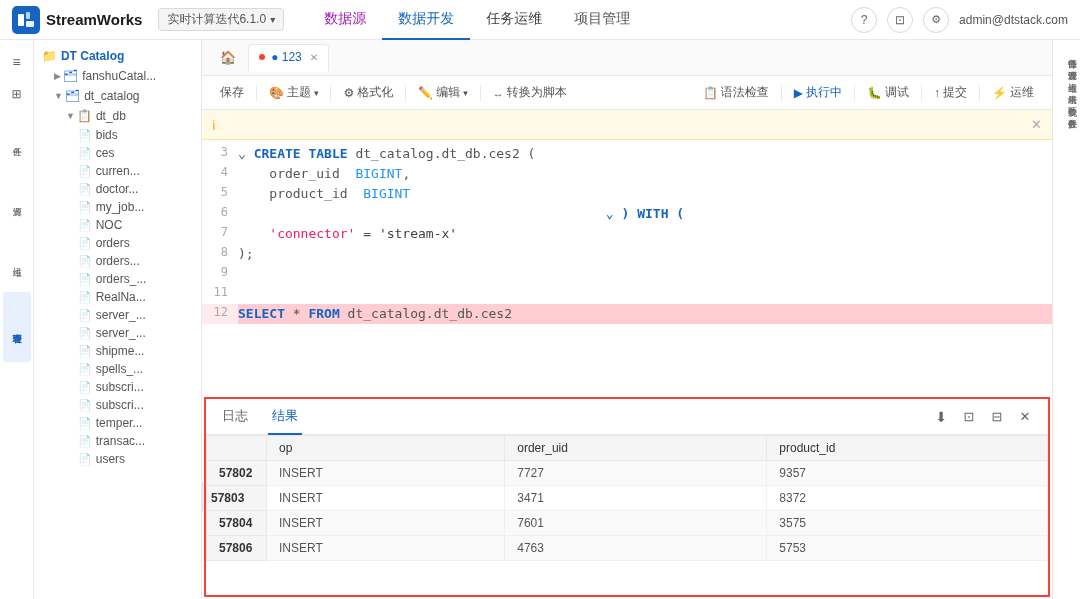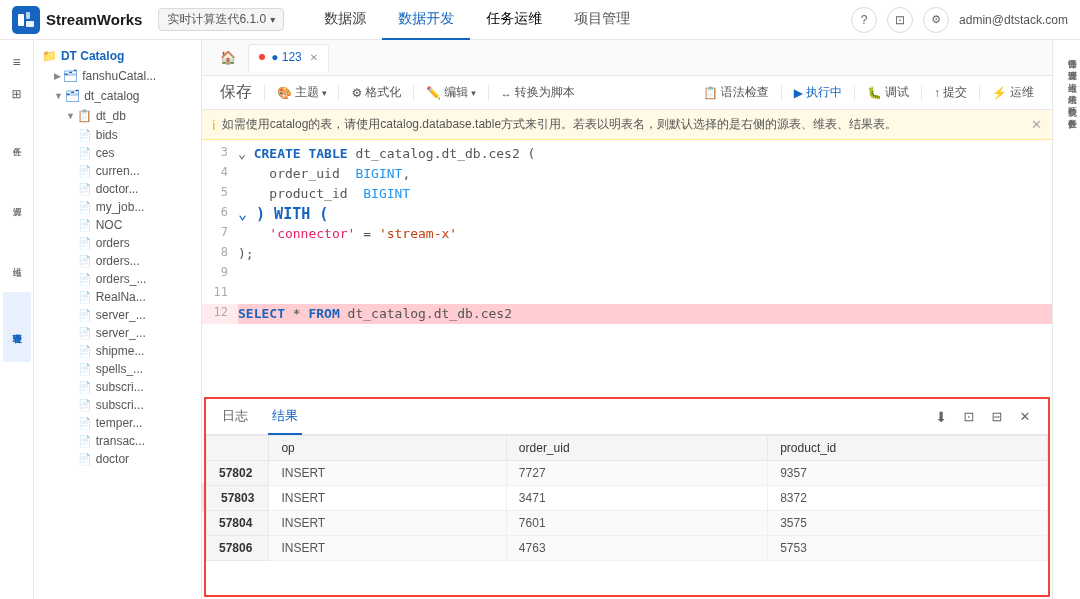--- a/index.html
+++ b/index.html
@@ -26,27 +26,27 @@
         <rect x="9" y="10" width="8" height="6" rx="1" fill="#fff" opacity="0.9"></rect>
       </svg>
     </div>
     <span style="font-size:15px;font-weight:bold;color:#1a1a1a;">StreamWorks</span>
   </div>
   <div style="display:flex;align-items:center;gap:4px;background:#f5f5f5;border:1px solid #d9d9d9;border-radius:4px;padding:2px 8px;font-size:12px;color:#555;cursor:pointer;margin-right:24px;">
     <span>实时计算迭代6.1.0</span>
     <span style="font-size:10px;">▾</span>
   </div>
   <div style="display:flex;align-items:center;flex:1;">
-    <div style="padding:0 16px;height:40px;display:flex;align-items:center;font-size:14px;color:#404040;cursor:pointer;border-bottom:2px solid transparent;">
+    <div style="padding:0 16px;height:40px;display:flex;align-items:center;font-size:14px;color:#a21caf;cursor:pointer;border-bottom:2px solid transparent;">
       <span>数据源</span>
     </div>
     <div style="padding:0 16px;height:40px;display:flex;align-items:center;font-size:14px;color:#1565c0;cursor:pointer;border-bottom:2px solid #1565c0;font-weight:500;">
       <span>数据开发</span>
     </div>
-    <div style="padding:0 16px;height:40px;display:flex;align-items:center;font-size:14px;color:#000000;cursor:pointer;border-bottom:2px solid transparent;">
+    <div style="padding:0 16px;height:40px;display:flex;align-items:center;font-size:14px;color:#404040;cursor:pointer;border-bottom:2px solid transparent;">
       <span>任务运维</span>
     </div>
     <div style="padding:0 16px;height:46px;display:flex;align-items:center;font-size:14px;color:#555;cursor:pointer;border-bottom:2px solid transparent;">
       <span>项目管理</span>
     </div>
   </div>
   <div style="display:flex;align-items:center;gap:10px;margin-left:auto;">
     <div style="width:26px;height:26px;display:flex;align-items:center;justify-content:center;cursor:pointer;color:#666;border-radius:50%;border:1px solid #d9d9d9;font-size:12px;">?</div>
     <div style="width:26px;height:26px;display:flex;align-items:center;justify-content:center;cursor:pointer;color:#666;border-radius:50%;border:1px solid #d9d9d9;font-size:12px;">⊡</div>
     <div style="width:26px;height:26px;display:flex;align-items:center;justify-content:center;cursor:pointer;color:#666;border-radius:50%;border:1px solid #d9d9d9;font-size:11px;">⚙</div>
@@ -156,37 +156,37 @@
     <div style="display:flex;align-items:center;padding:2px 8px 2px 44px;cursor:pointer;font-size:12px;color:#555;">
       <span style="margin-right:4px;color:#888;font-size:11px;">📄</span>
       <span>temper...</span>
     </div>
     <div style="display:flex;align-items:center;padding:2px 8px 2px 44px;cursor:pointer;font-size:12px;color:#555;">
       <span style="margin-right:4px;color:#888;font-size:11px;">📄</span>
       <span>transac...</span>
     </div>
     <div style="display:flex;align-items:center;padding:2px 8px 2px 44px;cursor:pointer;font-size:12px;color:#555;">
       <span style="margin-right:4px;color:#888;font-size:11px;">📄</span>
-      <span>doctor</span>
+      <span>users</span>
     </div>
   </div>
 
   <div style="flex:1;display:flex;flex-direction:column;background:#fff;overflow:hidden;">
 
     <div style="display:flex;align-items:center;height:36px;background:#fafafa;border-bottom:1px solid #e8e8e8;padding:0 8px;gap:2px;">
       <div style="display:flex;align-items:center;padding:0 10px;height:28px;cursor:pointer;font-size:13px;color:#555;">🏠</div>
       <div style="display:flex;align-items:center;gap:6px;padding:0 10px;height:28px;border-radius:4px 4px 0 0;cursor:pointer;font-size:12px;color:#1565c0;background:#fff;border:1px solid #e8e8e8;border-bottom:2px solid #fff;">
         <span style="width:6px;height:6px;border-radius:50%;background:#f44336;"></span>
         <span>● 123</span>
         <span style="font-size:10px;color:#999;cursor:pointer;margin-left:2px;">✕</span>
       </div>
     </div>
 
     <div style="display:flex;align-items:center;height:34px;background:#fff;border-bottom:1px solid #e8e8e8;padding:0 10px;gap:2px;">
-      <button style="display:flex;align-items:center;gap:3px;padding:0 8px;height:26px;border:none;background:transparent;cursor:pointer;font-size:16px;color:#555;border-radius:3px;">保存</button>
+      <button style="display:flex;align-items:center;gap:3px;padding:0 8px;height:26px;border:none;background:transparent;cursor:pointer;font-size:12px;color:#555;border-radius:3px;">保存</button>
       <div style="width:1px;height:16px;background:#e8e8e8;margin:0 2px;"></div>
       <button style="display:flex;align-items:center;gap:3px;padding:0 8px;height:26px;border:none;background:transparent;cursor:pointer;font-size:12px;color:#555;border-radius:3px;">
         <span style="font-size:12px;">🎨</span>
         <span>主题</span>
         <span style="font-size:9px;">▾</span>
       </button>
       <div style="width:1px;height:16px;background:#e8e8e8;margin:0 2px;"></div>
       <button style="display:flex;align-items:center;gap:3px;padding:0 8px;height:26px;border:none;background:transparent;cursor:pointer;font-size:12px;color:#555;border-radius:3px;">
         <span style="font-size:12px;">⚙</span>
         <span>格式化</span>
@@ -225,45 +225,44 @@
         <div style="width:1px;height:16px;background:#e8e8e8;margin:0 2px;"></div>
         <button style="display:flex;align-items:center;gap:3px;padding:0 8px;height:26px;border:none;background:transparent;cursor:pointer;font-size:12px;color:#555;border-radius:3px;">
           <span>⚡</span>
           <span>运维</span>
         </button>
       </div>
     </div>
 
     <div style="display:flex;align-items:center;padding:5px 10px;background:#fff9e6;border-bottom:1px solid #ffe58f;font-size:12px;color:#555;gap:6px;">
       <span style="color:#faad14;font-size:14px;">ℹ</span>
-      <span>如需使用catalog的表，请使用catalog.database.table方式来引用。若表以明表名，则默认选择的是右侧的源表、维表、结果表。</span>
       <span style="margin-left:auto;color:#aaa;cursor:pointer;font-size:13px;">✕</span>
     </div>
 
     <div style="flex:1;overflow-y:auto;background:#fff;padding:4px 0;font-family:Consolas,Monaco,monospace;font-size:13px;min-height:0;">
 
       <div style="display:flex;align-items:flex-start;min-height:20px;">
         <span style="width:36px;text-align:right;padding-right:10px;color:#aaa;font-size:12px;user-select:none;padding-top:1px;flex-shrink:0;">3</span>
         <span style="flex:1;white-space:pre;font-size:13px;line-height:20px;"><span style="color:#555;">⌄ </span><span style="color:#1565c0;font-weight:bold;">CREATE TABLE </span><span style="color:#555;">dt_catalog.dt_db.ces2 (</span></span>
       </div>
       <div style="display:flex;align-items:flex-start;min-height:20px;">
         <span style="width:36px;text-align:right;padding-right:10px;color:#aaa;font-size:12px;user-select:none;padding-top:1px;flex-shrink:0;">4</span>
         <span style="flex:1;white-space:pre;font-size:13px;line-height:20px;"><span style="color:#555;">    order_uid  </span><span style="color:#2196f3;">BIGINT</span><span style="color:#555;">,</span></span>
       </div>
       <div style="display:flex;align-items:flex-start;min-height:20px;">
         <span style="width:36px;text-align:right;padding-right:10px;color:#aaa;font-size:12px;user-select:none;padding-top:1px;flex-shrink:0;">5</span>
         <span style="flex:1;white-space:pre;font-size:13px;line-height:20px;"><span style="color:#555;">    product_id  </span><span style="color:#2196f3;">BIGINT</span></span>
       </div>
       <div style="display:flex;align-items:flex-start;min-height:20px;">
         <span style="width:36px;text-align:right;padding-right:10px;color:#aaa;font-size:12px;user-select:none;padding-top:1px;flex-shrink:0;">6</span>
-        <span style="flex:1;white-space:pre;font-size:15px;line-height:20px;"><span style="color:#1565c0;font-weight:bold;">⌄ ) WITH (</span></span>
+        <span style="flex:1;white-space:pre;font-size:13px;line-height:20px;text-align:center;"><span style="color:#1565c0;font-weight:bold;">⌄ ) WITH (</span></span>
       </div>
       <div style="display:flex;align-items:flex-start;min-height:20px;">
         <span style="width:36px;text-align:right;padding-right:10px;color:#aaa;font-size:12px;user-select:none;padding-top:1px;flex-shrink:0;">7</span>
-        <span style="flex:1;white-space:pre;font-size:13px;line-height:20px;"><span style="color:#555;">    </span><span style="color:#e91e63;">'connector'</span><span style="color:#555;"> = </span><span style="color:#c2410c;">'stream-x'</span></span>
+        <span style="flex:1;white-space:pre;font-size:13px;line-height:20px;"><span style="color:#555;">    </span><span style="color:#e91e63;">'connector'</span><span style="color:#555;"> = </span><span style="color:#404040;">'stream-x'</span></span>
       </div>
       <div style="display:flex;align-items:flex-start;min-height:20px;">
         <span style="width:36px;text-align:right;padding-right:10px;color:#aaa;font-size:12px;user-select:none;padding-top:1px;flex-shrink:0;">8</span>
         <span style="flex:1;white-space:pre;font-size:13px;line-height:20px;"><span style="color:#555;">);</span></span>
       </div>
       <div style="display:flex;align-items:flex-start;min-height:20px;">
         <span style="width:36px;text-align:right;padding-right:10px;color:#aaa;font-size:12px;user-select:none;padding-top:1px;flex-shrink:0;">9</span>
         <span style="flex:1;white-space:pre;font-size:13px;line-height:20px;"> </span>
       </div>
       <div style="display:flex;align-items:flex-start;min-height:20px;">
@@ -307,21 +306,21 @@
             </tr>
           </thead>
           <tbody id="result-tbody">
               <tr>
       <td style="background:#f5f5f5;color:#333;font-weight:600;border:1px solid #e8e8e8;padding:5px 12px;font-size:12px;">57802</td>
       <td style="background:#fafafa;border:1px solid #f0f0f0;padding:5px 12px;font-size:12px;color:#555;">INSERT</td>
       <td style="background:#fafafa;border:1px solid #f0f0f0;padding:5px 12px;font-size:12px;color:#555;">7727</td>
       <td style="background:#fafafa;border:1px solid #f0f0f0;padding:5px 12px;font-size:12px;color:#555;">9357</td>
     </tr>
               <tr>
-      <td style="background:#f5f5f5;color:#333;font-weight:600;border:1px solid #e8e8e8;padding:5px 14px;font-size:12px;">57803</td>
+      <td style="background:#f5f5f5;color:#333;font-weight:600;border:1px solid #e8e8e8;padding:5px 4px;font-size:12px;">57803</td>
       <td style="background:#fff;border:1px solid #f0f0f0;padding:5px 12px;font-size:12px;color:#555;">INSERT</td>
       <td style="background:#fff;border:1px solid #f0f0f0;padding:5px 12px;font-size:12px;color:#555;">3471</td>
       <td style="background:#fff;border:1px solid #f0f0f0;padding:5px 12px;font-size:12px;color:#555;">8372</td>
     </tr>
               <tr>
       <td style="background:#f5f5f5;color:#333;font-weight:600;border:1px solid #e8e8e8;padding:5px 12px;font-size:12px;">57804</td>
       <td style="background:#fafafa;border:1px solid #f0f0f0;padding:5px 12px;font-size:12px;color:#555;">INSERT</td>
       <td style="background:#fafafa;border:1px solid #f0f0f0;padding:5px 12px;font-size:12px;color:#555;">7601</td>
       <td style="background:#fafafa;border:1px solid #f0f0f0;padding:5px 12px;font-size:12px;color:#555;">3575</td>
     </tr>

